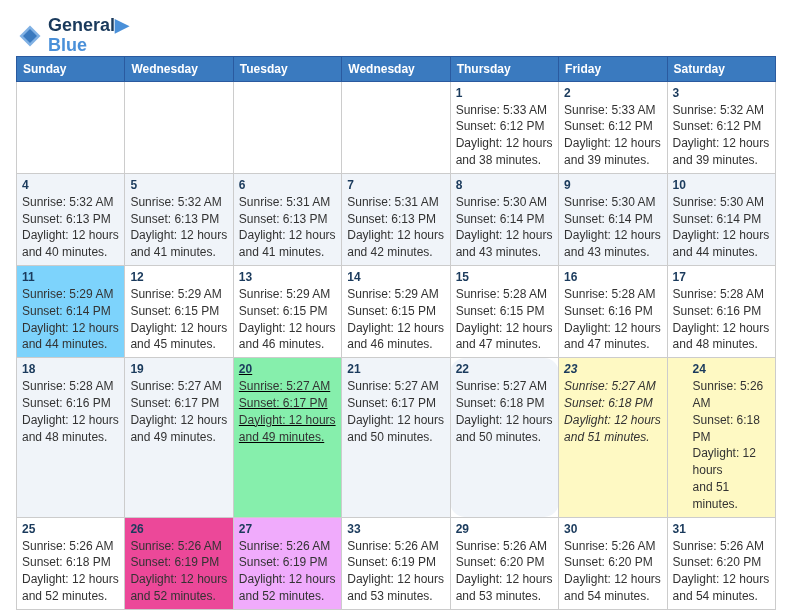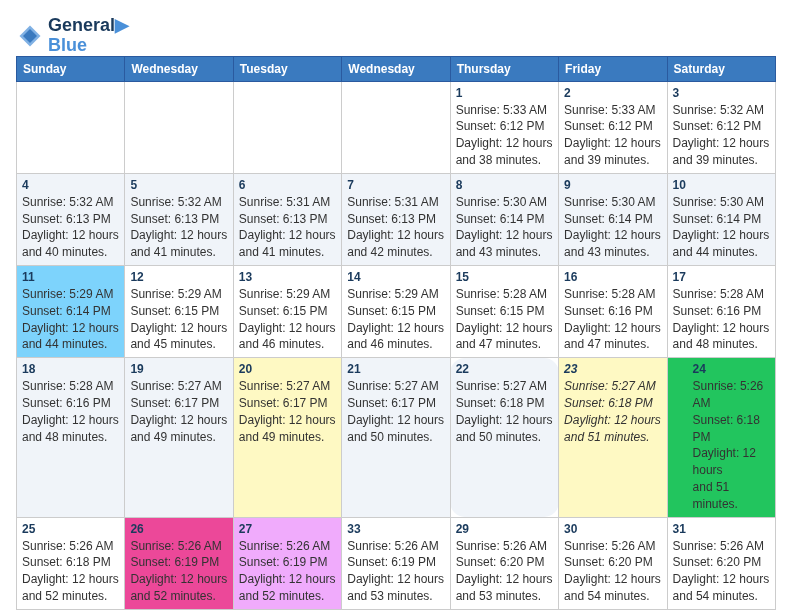--- a/index.html
+++ b/index.html
@@ -261,21 +261,21 @@
 Daylight: 12 hours
 and 48 minutes.</div>
         </td>
         <td style="background: rgb(240, 244, 249);">
           <span class="day-number">19</span>
           <div class="day-info" style="white-space: pre-line;">Sunrise: 5:27 AM
 Sunset: 6:17 PM
 Daylight: 12 hours
 and 49 minutes.</div>
         </td>
-        <td style="background: #fef9c3;">
+        <td style="background: #86efac; text-decoration: underline;">
           <span class="day-number">20</span>
           <div class="day-info" style="white-space: pre-line;">Sunrise: 5:27 AM
 Sunset: 6:17 PM
 Daylight: 12 hours
 and 49 minutes.</div>
         </td>
         <td style="background: rgb(240, 244, 249);">
           <span class="day-number">21</span>
           <div class="day-info" style="white-space: pre-line;">Sunrise: 5:27 AM
 Sunset: 6:17 PM
@@ -289,21 +289,21 @@
 Daylight: 12 hours
 and 50 minutes.</div>
         </td>
         <td style="background: #fef9c3; font-style: italic;">
           <span class="day-number">23</span>
           <div class="day-info" style="white-space: pre-line;">Sunrise: 5:27 AM
 Sunset: 6:18 PM
 Daylight: 12 hours
 and 51 minutes.</div>
         </td>
-        <td style="background: #22c55e; padding-left: 25px;">
+        <td style="background: #fef9c3; padding-left: 25px;">
           <span class="day-number">24</span>
           <div class="day-info" style="white-space: pre-line;">Sunrise: 5:26 AM
 Sunset: 6:18 PM
 Daylight: 12 hours
 and 51 minutes.</div>
         </td>
       </tr>
       <tr>
         <td style="background: rgb(255, 255, 255);">
           <span class="day-number">25</span>

